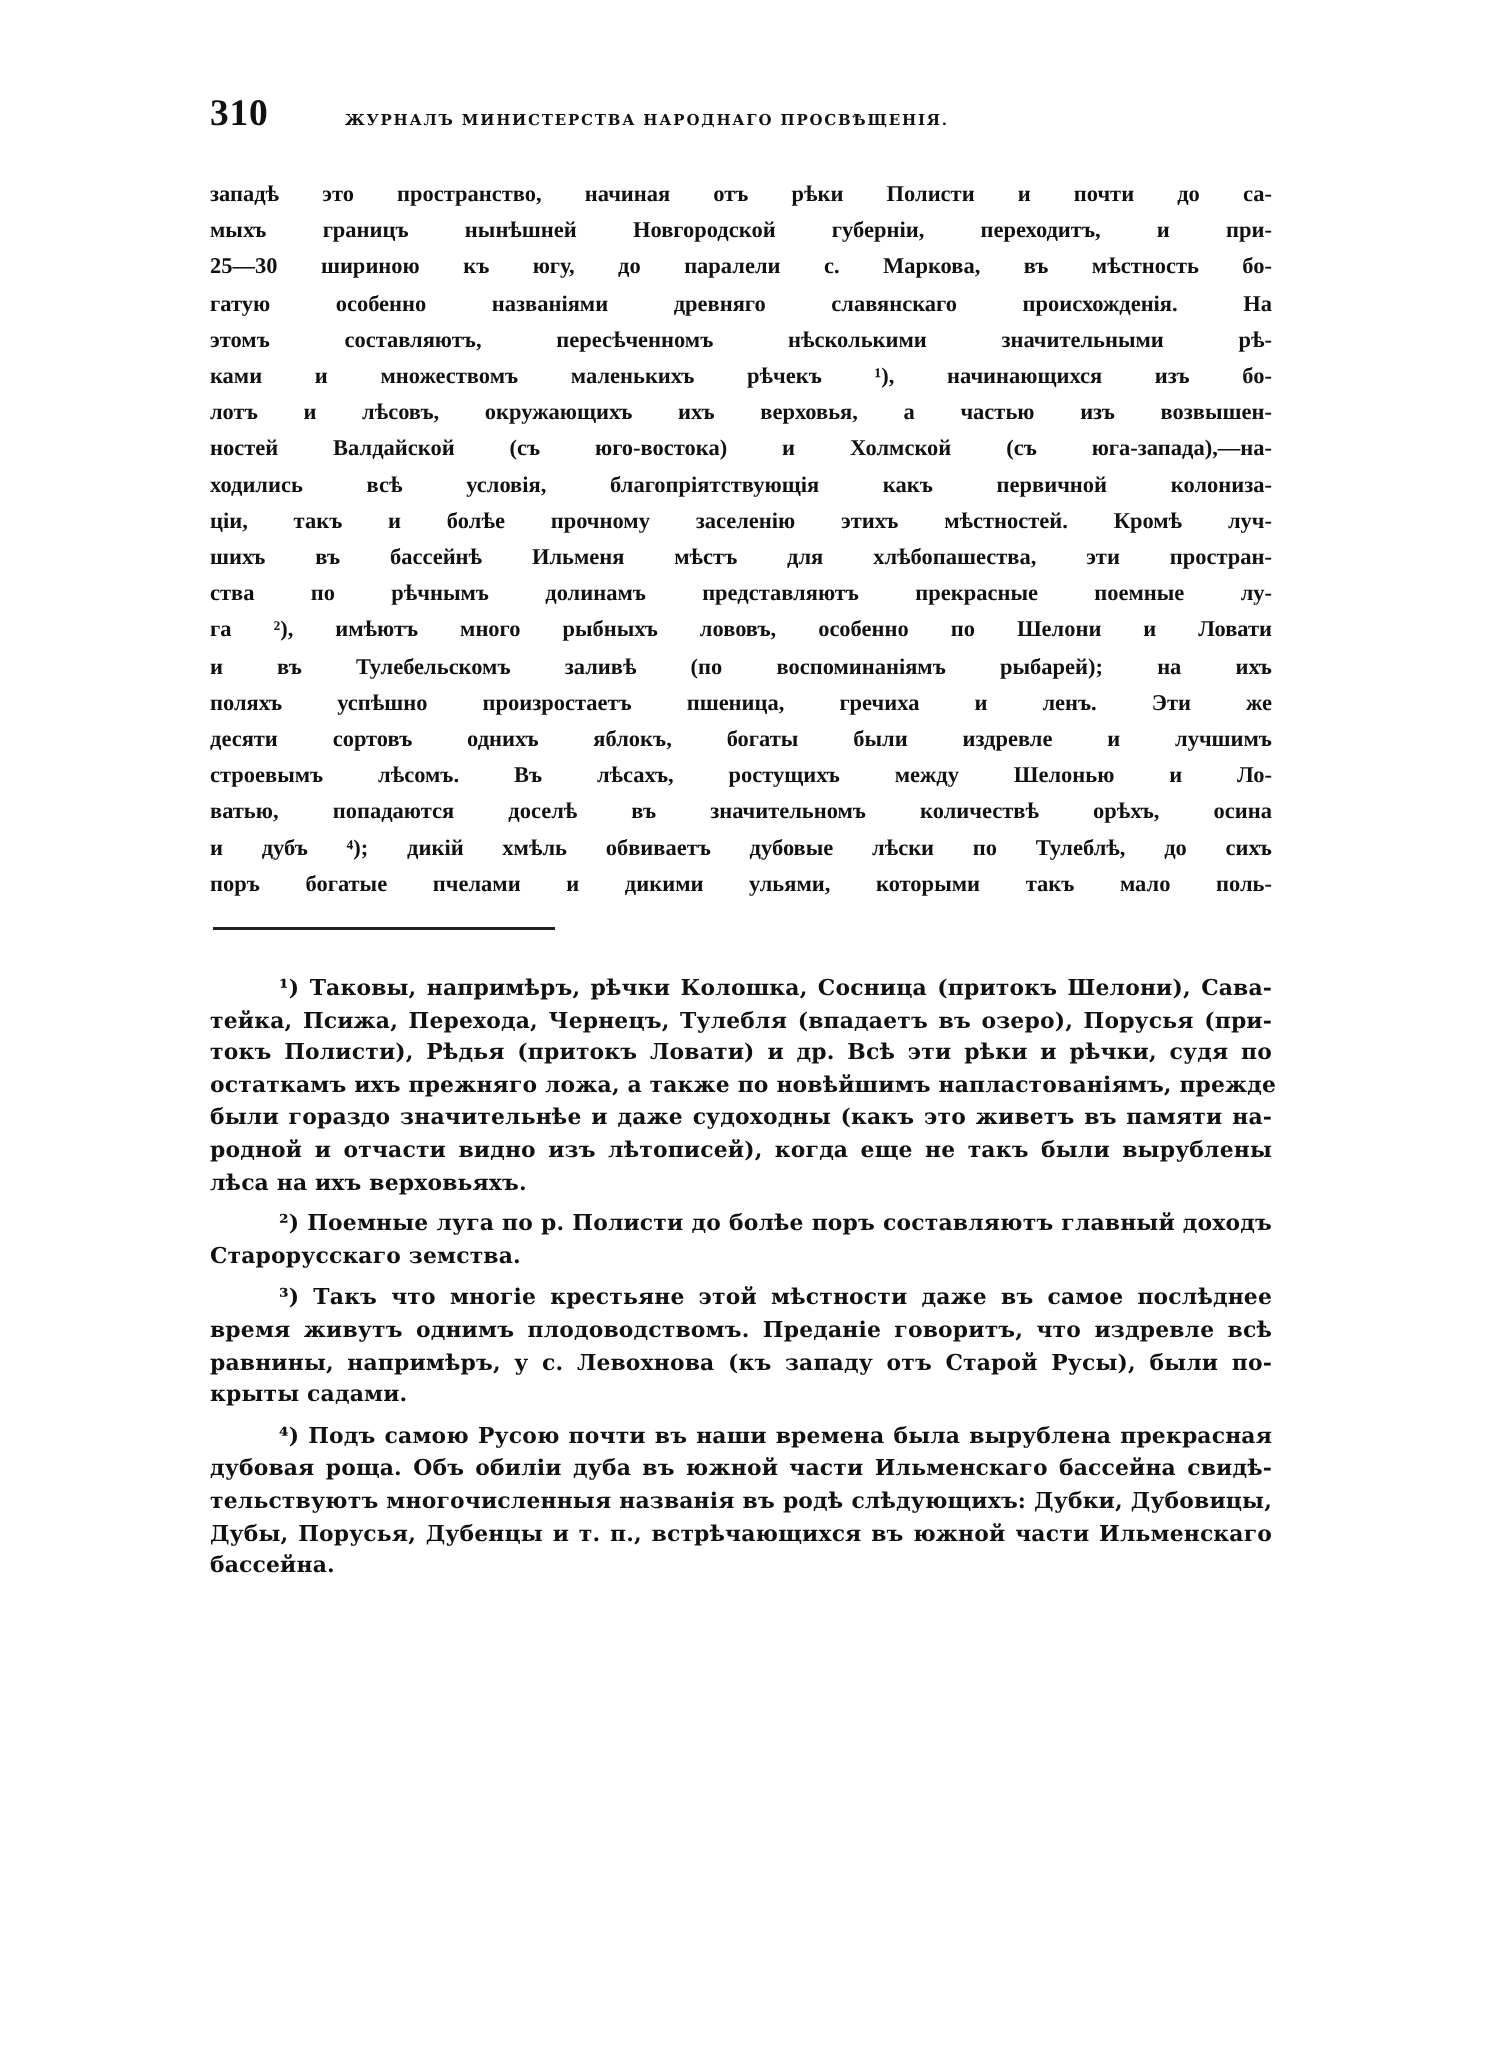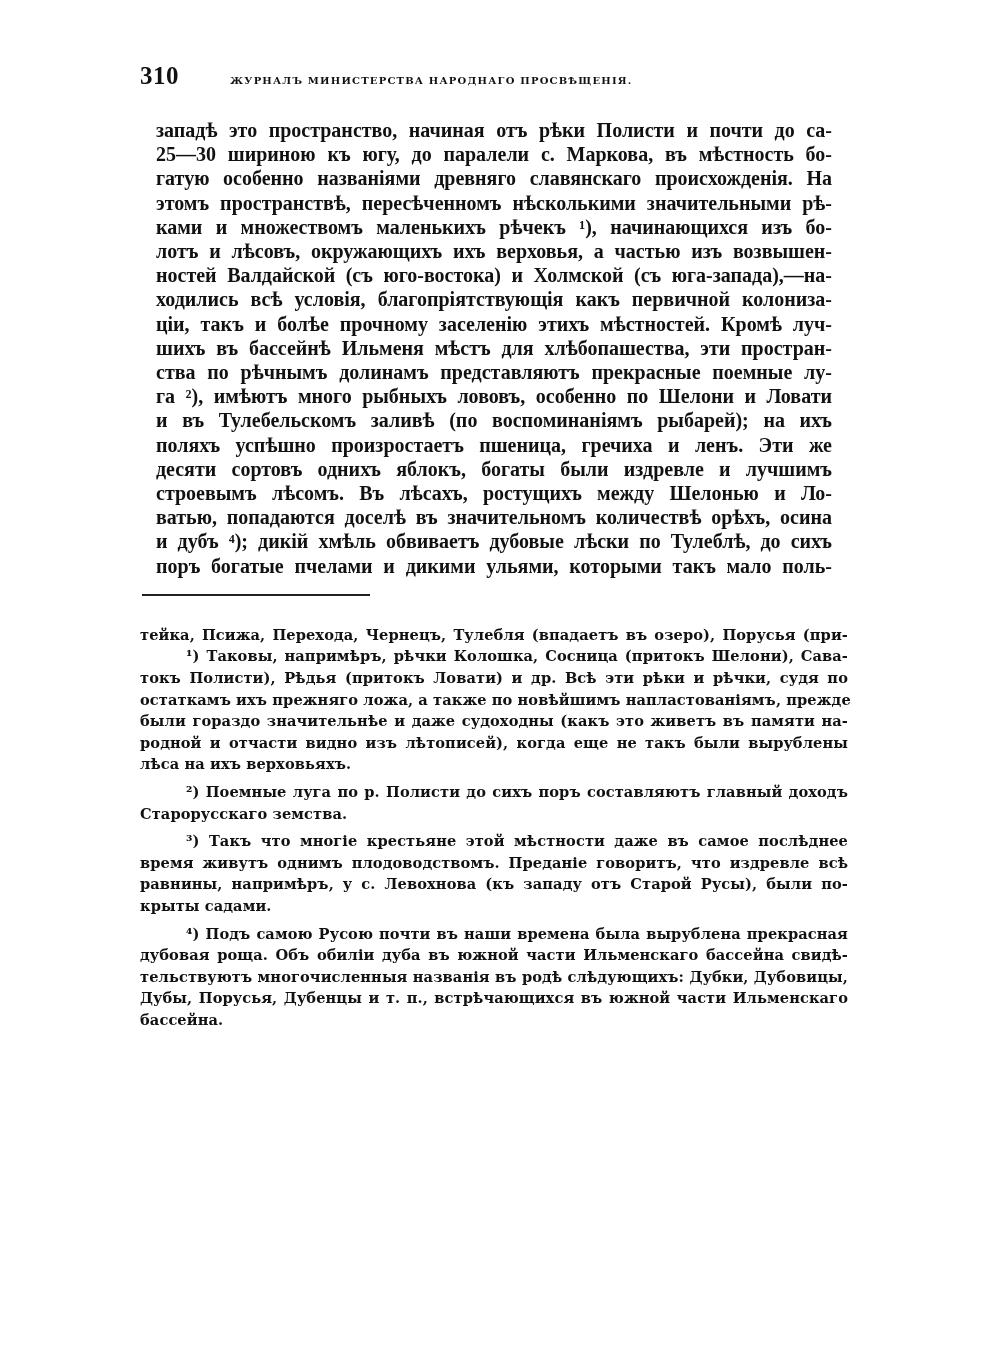--- a/index.html
+++ b/index.html
@@ -33,22 +33,22 @@
     letter-spacing: 0.5px;
     width: 90px;
   }
   .journal-title {
     font-size: 10px;
     font-weight: bold;
     letter-spacing: 1.2px;
     font-family: "DejaVu Serif", serif;
   }
   .body-text {
-    margin: 16px;
-    font-size: 20px;
+    margin: 0;
+    font-size: 15px;
     line-height: 24.2px;
     font-weight: bold;
     text-align: justify;
     text-align-last: justify;
   }
   .body-line {
     display: block;
     text-align: justify;
     text-align-last: justify;
     white-space: nowrap;
@@ -89,23 +89,24 @@
 
 <div class="page">
 
   <div class="running-head">
     <span class="page-number">310</span>
     <span class="journal-title">ЖУРНАЛЪ МИНИСТЕРСТВА НАРОДНАГО ПРОСВѢЩЕНІЯ.</span>
   </div>
 
   <div class="body-text">
     <span class="body-line">западѣ это пространство, начиная отъ рѣки Полисти и почти до са-</span>
+    <span class="body-line">мыхъ границъ нынѣшней Новгородской губерніи, переходитъ, и при-</span>
     <span class="body-line">25—30 шириною къ югу, до паралели с. Маркова, въ мѣстность бо-</span>
     <span class="body-line">гатую особенно названіями древняго славянскаго происхожденія. На</span>
-    <span class="body-line">этомъ пространствѣ, пересѣченномъ нѣсколькими значительными рѣ-</span>
+    <span class="body-line">этомъ составляютъ, пересѣченномъ нѣсколькими значительными рѣ-</span>
     <span class="body-line">ками и множествомъ маленькихъ рѣчекъ ¹), начинающихся изъ бо-</span>
     <span class="body-line">лотъ и лѣсовъ, окружающихъ ихъ верховья, а частью изъ возвышен-</span>
     <span class="body-line">ностей Валдайской (съ юго-востока) и Холмской (съ юга-запада),—на-</span>
     <span class="body-line">ходились всѣ условія, благопріятствующія какъ первичной колониза-</span>
     <span class="body-line">ціи, такъ и болѣе прочному заселенію этихъ мѣстностей. Кромѣ луч-</span>
     <span class="body-line">шихъ въ бассейнѣ Ильменя мѣстъ для хлѣбопашества, эти простран-</span>
     <span class="body-line">ства по рѣчнымъ долинамъ представляютъ прекрасные поемные лу-</span>
     <span class="body-line">га ²), имѣютъ много рыбныхъ лововъ, особенно по Шелони и Ловати</span>
     <span class="body-line">и въ Тулебельскомъ заливѣ (по воспоминаніямъ рыбарей); на ихъ</span>
     <span class="body-line">поляхъ успѣшно произростаетъ пшеница, гречиха и ленъ. Эти же</span>
@@ -113,31 +114,31 @@
     <span class="body-line">строевымъ лѣсомъ. Въ лѣсахъ, ростущихъ между Шелонью и Ло-</span>
     <span class="body-line">ватью, попадаются доселѣ въ значительномъ количествѣ орѣхъ, осина</span>
     <span class="body-line">и дубъ ⁴); дикій хмѣль обвиваетъ дубовые лѣски по Тулеблѣ, до сихъ</span>
     <span class="body-line">поръ богатые пчелами и дикими ульями, которыми такъ мало поль-</span>
   </div>
 
   <div class="separator"></div>
 
   <div class="footnotes">
     <div>
+      <span class="fn-line indent">¹) Таковы, напримѣръ, рѣчки Колошка, Сосница (притокъ Шелони), Сава-</span>
       <span class="fn-line">тейка, Псижа, Перехода, Чернецъ, Тулебля (впадаетъ въ озеро), Порусья (при-</span>
-      <span class="fn-line indent">¹) Таковы, напримѣръ, рѣчки Колошка, Сосница (притокъ Шелони), Сава-</span>
       <span class="fn-line">токъ Полисти), Рѣдья (притокъ Ловати) и др. Всѣ эти рѣки и рѣчки, судя по</span>
       <span class="fn-line">остаткамъ ихъ прежняго ложа, а также по новѣйшимъ напластованіямъ, прежде</span>
       <span class="fn-line">были гораздо значительнѣе и даже судоходны (какъ это живетъ въ памяти на-</span>
       <span class="fn-line">родной и отчасти видно изъ лѣтописей), когда еще не такъ были вырублены</span>
       <span class="fn-line last">лѣса на ихъ верховьяхъ.</span>
     </div>
     <div class="fn-gap"></div>
     <div>
-      <span class="fn-line indent">²) Поемные луга по р. Полисти до сихъ поръ составляютъ главный доходъ</span>
+      <span class="fn-line indent">²) Поемные луга по р. Полисти до болѣе поръ составляютъ главный доходъ</span>
       <span class="fn-line last">Старорусскаго земства.</span>
     </div>
     <div class="fn-gap"></div>
     <div>
       <span class="fn-line indent">³) Такъ что многіе крестьяне этой мѣстности даже въ самое послѣднее</span>
       <span class="fn-line">время живутъ однимъ плодоводствомъ. Преданіе говоритъ, что издревле всѣ</span>
       <span class="fn-line">равнины, напримѣръ, у с. Левохнова (къ западу отъ Старой Русы), были по-</span>
       <span class="fn-line last">крыты садами.</span>
     </div>
     <div class="fn-gap"></div>

